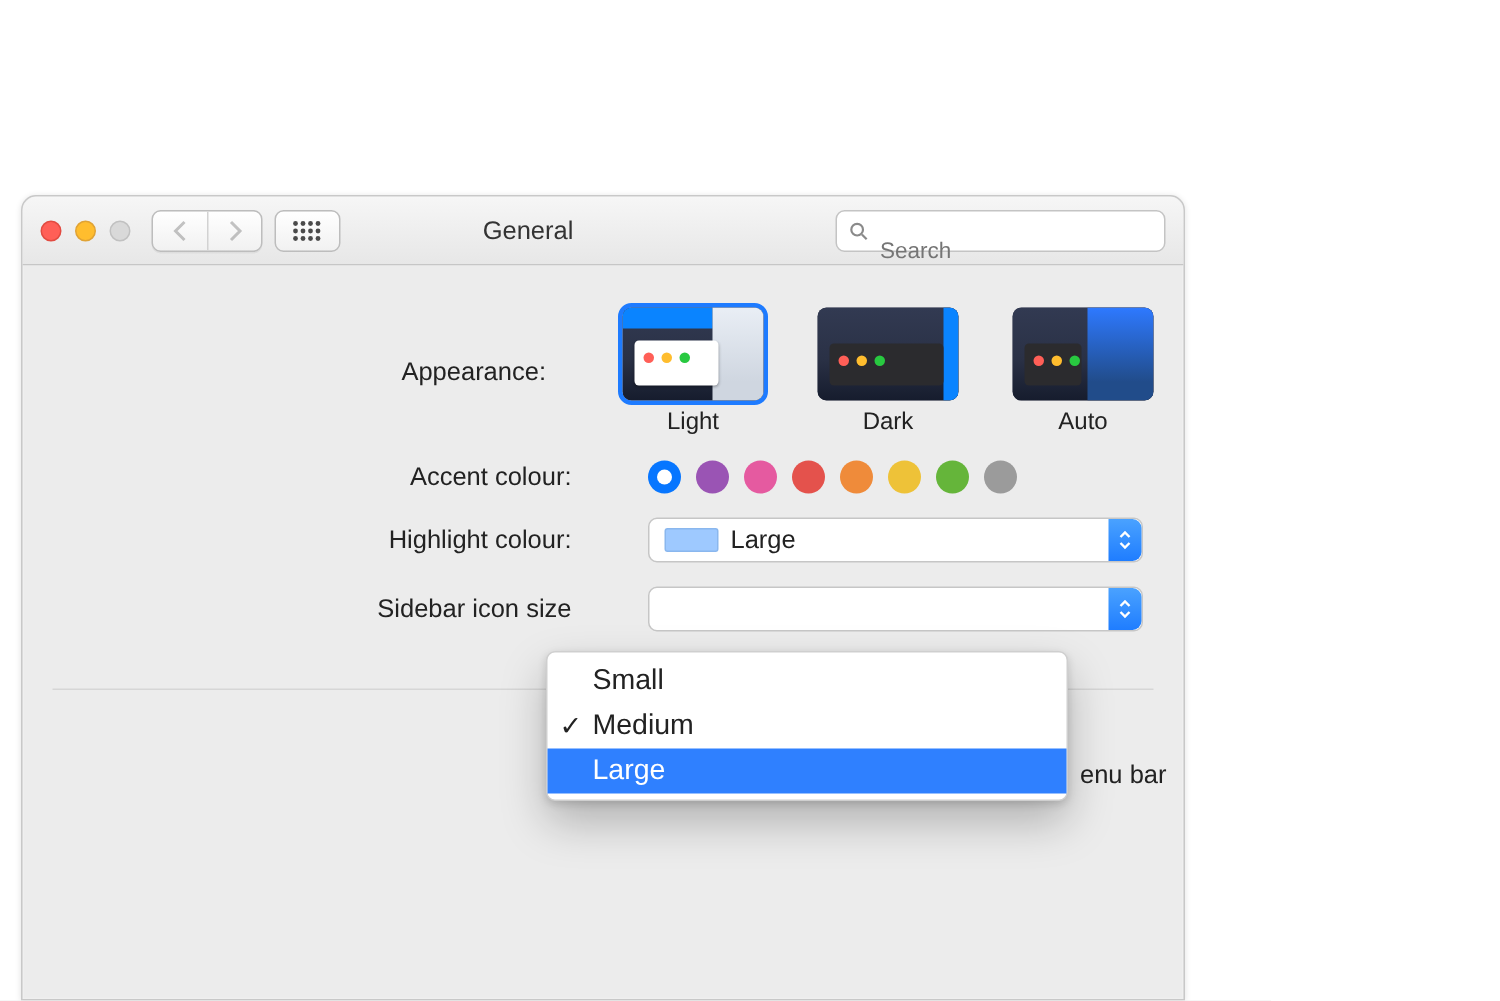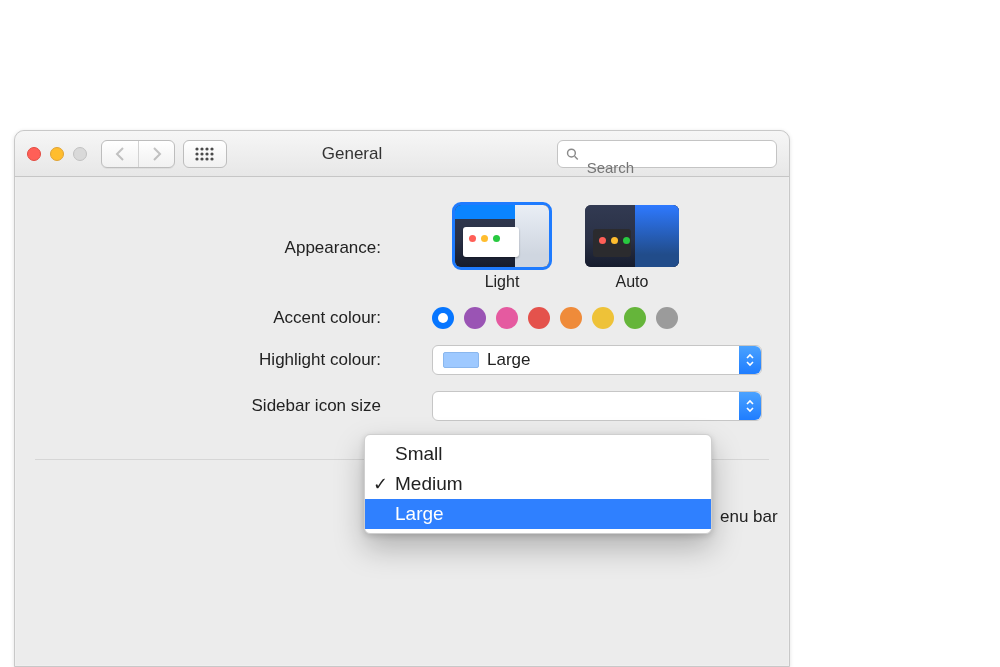--- a/index.html
+++ b/index.html
@@ -313,37 +313,50 @@
         <svg width="14" height="14" viewBox="0 0 14 14">
           <circle cx="6" cy="6" r="4.3" fill="none" stroke="#8a8a8a" stroke-width="1.6"></circle>
           <line x1="9.5" y1="9.5" x2="13" y2="13" stroke="#8a8a8a" stroke-width="1.6"></line>
         </svg>
         <input type="text" placeholder="Search" style="">
       </div>
     </div>
 
     <div class="content">
 
-      <div class="row" style="align-items:center; padding-top:0;gap:23px;">
+      <div class="row" style="align-items:center; padding-top:0;">
         <div class="label-col" style="align-self:center;">Appearance:</div>
         <div class="value-col">
           <div class="appear-wrap">
             <div class="appear-item">
               <div class="appear-thumb light selected">
                 <div class="bg"></div>
                   <div class="top"></div>
                   <div class="side"></div>
                 <div class="panel"></div>
                 <div class="dots">
                     <i></i>
                     <i></i>
                     <i></i>
                   </div>
               </div>
               <div class="appear-caption">Light</div>
+            </div>
+            <div class="appear-item">
+              <div class="appear-thumb dark">
+                <div class="bg"></div>
+                  <div class="side"></div>
+                <div class="panel"></div>
+                <div class="dots">
+                    <i></i>
+                    <i></i>
+                    <i></i>
+                  </div>
+              </div>
+              <div class="appear-caption">Dark</div>
             </div>
             <div class="appear-item">
               <div class="appear-thumb auto">
                 <div class="bg"></div>
                   <div class="side"></div>
                 <div class="panel"></div>
                 <div class="dots">
                     <i></i>
                     <i></i>
                     <i></i>

